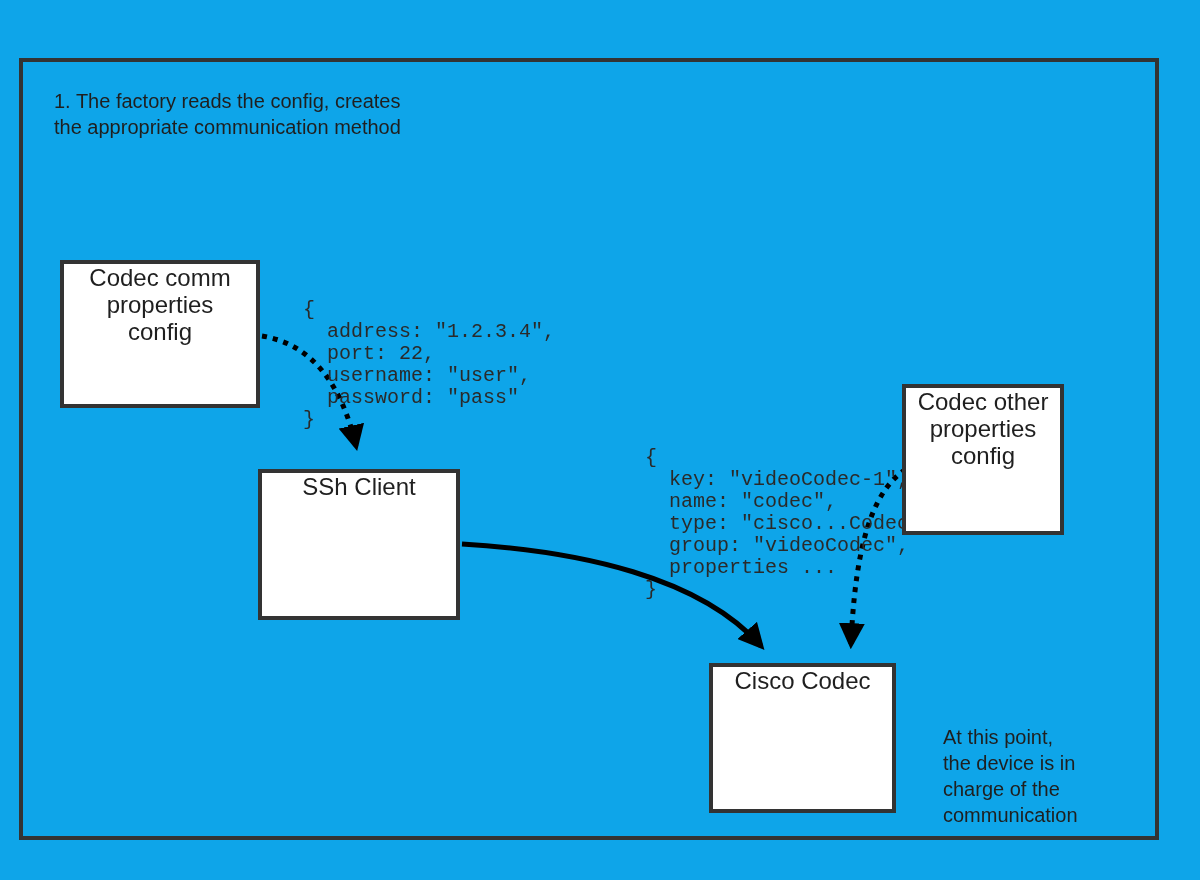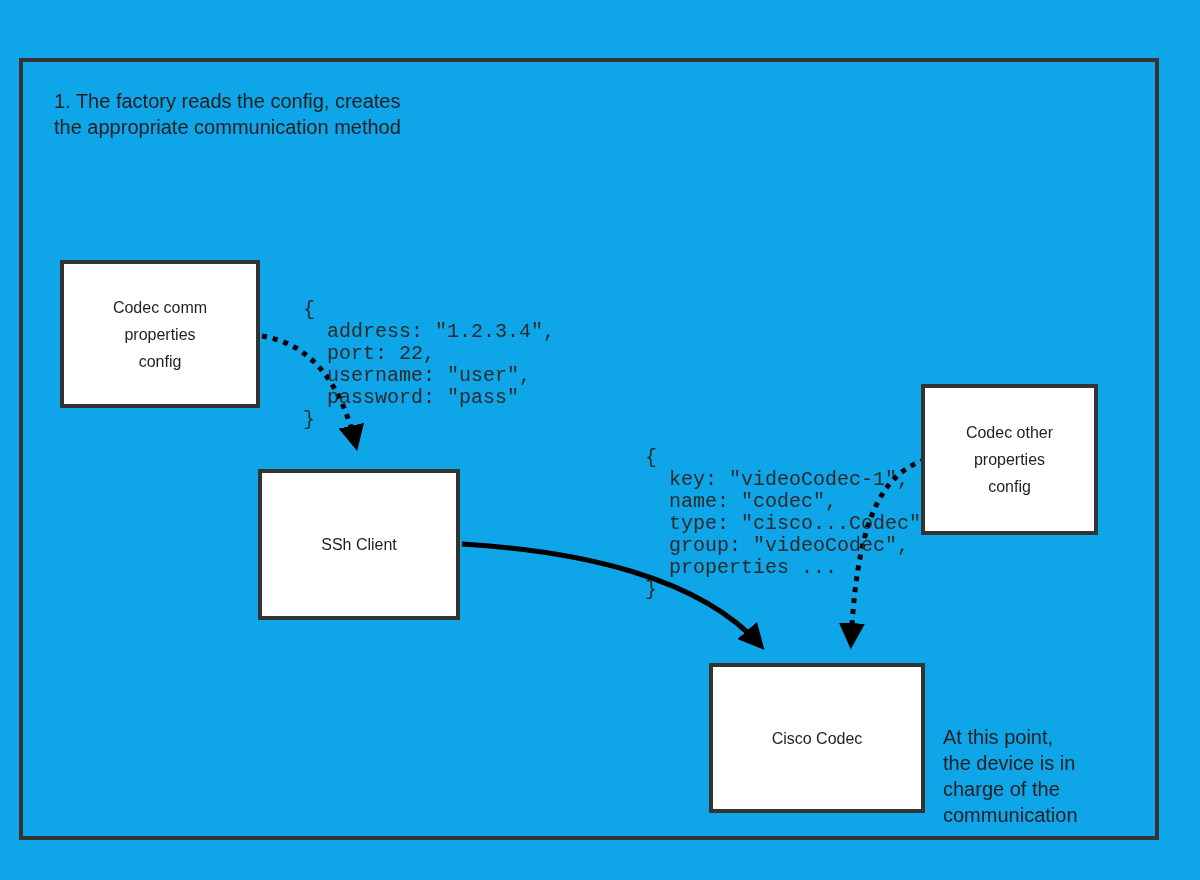--- a/index.html
+++ b/index.html
@@ -28,31 +28,31 @@
     color: #1f1f1f;
   }
   .note1 { left: 54px;  top: 88px; }
   .note2 { left: 645px; top: 88px; }
   .note3 { left: 943px; top: 724px; }
   .box {
     position: absolute;
     border: 4px solid #333333;
     background: #ffffff;
     display: flex;
-    align-items: center;
+    align-items: flex-start;
     justify-content: center;
     text-align: center;
-    font-size: 16px;
+    font-size: 24px;
     line-height: 27px;
     white-space: pre-line;
   }
   .box-comm  { left: 60px;  top: 260px; width: 200px; height: 148px; }
   .box-ssh   { left: 258px; top: 469px; width: 202px; height: 151px; }
-  .box-other { left: 921px; top: 384px; width: 177px; height: 151px; }
-  .box-cisco { left: 709px; top: 663px; width: 216px; height: 150px; }
+  .box-other { left: 902px; top: 384px; width: 162px; height: 151px; }
+  .box-cisco { left: 709px; top: 663px; width: 187px; height: 150px; }
   pre.code {
     position: absolute;
     font-family: "Liberation Mono", monospace;
     font-size: 20px;
     line-height: 22px;
     color: #2a2a2a;
     white-space: pre;
     background: transparent;
   }
   .code1 { left: 303px; top: 299px; }

